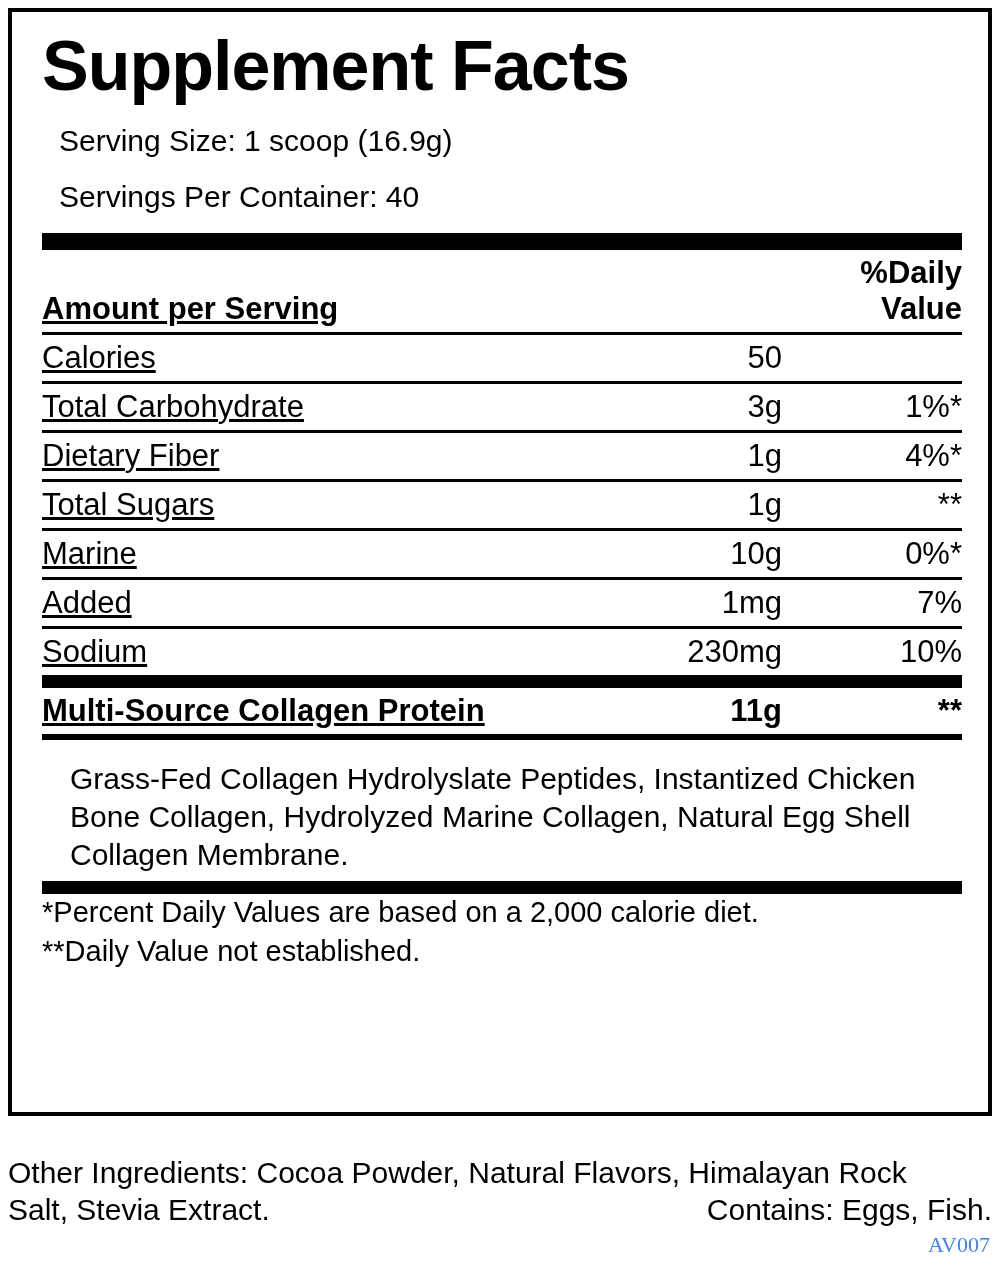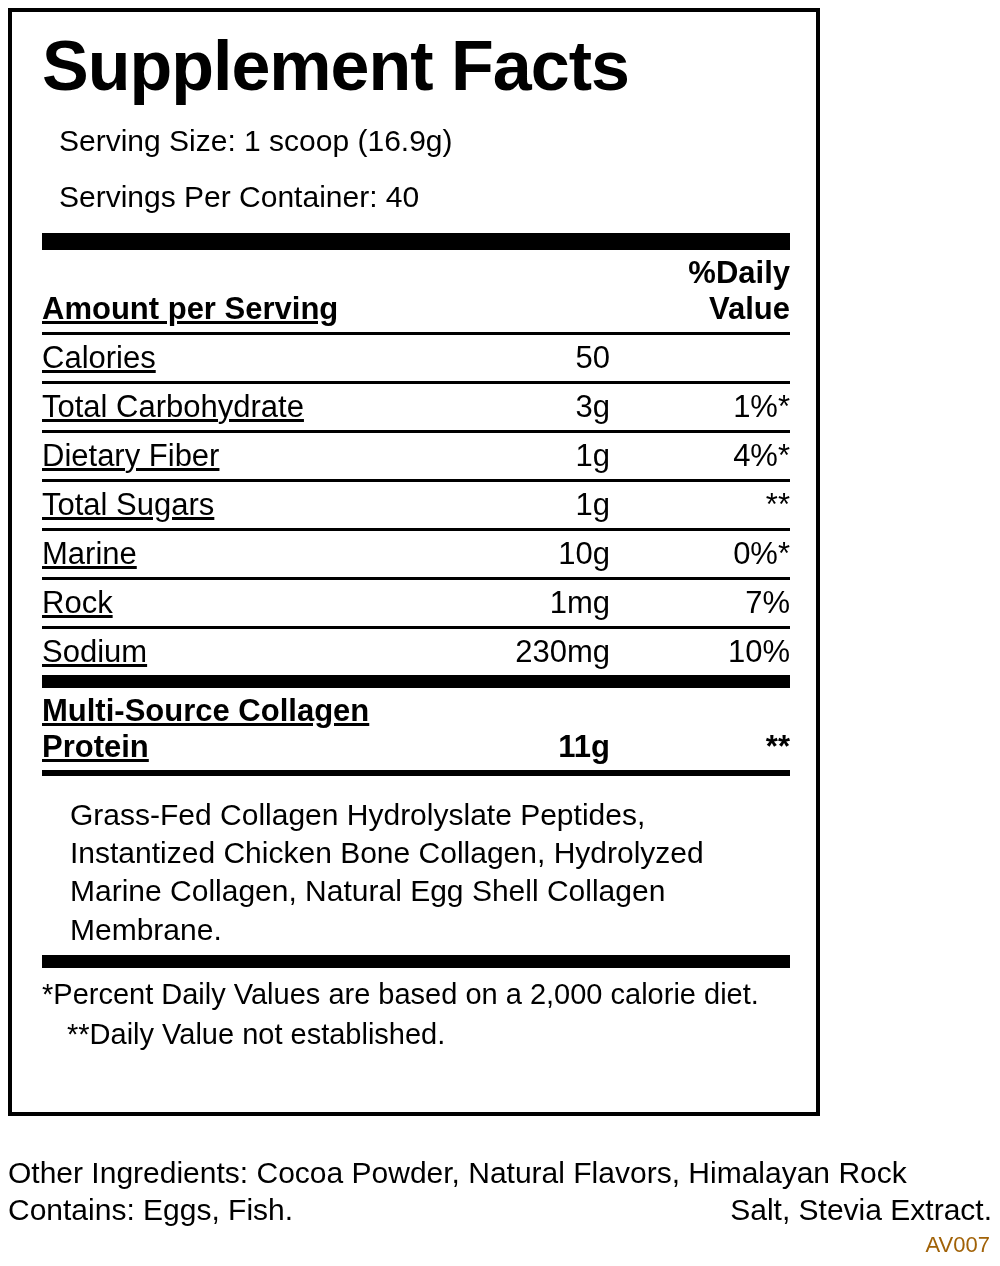--- a/index.html
+++ b/index.html
@@ -13,21 +13,21 @@
     font-family: "Liberation Sans", sans-serif;
     color: #000000;
     position: relative;
     overflow: hidden;
   }
 
   .panel {
     position: absolute;
     left: 8px;
     top: 8px;
-    width: 812px;
+    width: 984px;
     height: 1108px;
     border: 4px solid #000000;
     box-sizing: border-box;
     background: #ffffff;
   }
 
   .inner {
     position: absolute;
     left: 30px;
     top: 18px;
@@ -99,21 +99,20 @@
 
   .ingredient-block {
     font-size: 30px;
     line-height: 1.28;
     padding: 20px 0 6px 28px;
   }
 
   .footnotes {
     font-size: 29px;
     line-height: 1.3;
-    padding-top: 8px;
   }
 
   .other-ing {
     position: absolute;
     left: 8px;
     top: 1126px;
     width: 984px;
     font-size: 30px;
     line-height: 1.24;
   }
@@ -121,21 +120,22 @@
   .other-ing .line2 {
     display: flex;
     justify-content: space-between;
   }
 
   .code {
     position: absolute;
     right: 10px;
     bottom: 8px;
     font-size: 22px;
-    color: #a16207;
+    color: #3b82f6;
+    font-family: Liberation Serif, serif;
   }
 </style>
 </head>
 <body>
 
 <div class="panel">
   <div class="inner">
 
     <h1 class="title">Supplement Facts</h1>
 
@@ -177,21 +177,21 @@
         </tr>
 
 
         <tr>
           <td class="label">Marine</td>
           <td class="amt">10g</td>
           <td class="dv">0%*</td>
         </tr>
 
         <tr>
-          <td class="label">Rock</td>
+          <td class="label">Added</td>
           <td class="amt">1mg</td>
           <td class="dv">7%</td>
         </tr>
 
         <tr class="no-rule">
           <td class="label">Sodium</td>
           <td class="amt">230mg</td>
           <td class="dv">10%</td>
         </tr>
       </tbody>
@@ -209,26 +209,26 @@
       </tbody>
     </table>
 
     <div class="rule-thin"></div>
 
     <div class="ingredient-block">Grass-Fed Collagen Hydrolyslate Peptides, Instantized Chicken Bone Collagen, Hydrolyzed Marine Collagen, Natural Egg Shell Collagen Membrane.</div>
 
     <div class="rule-mid"></div>
 
     <div class="footnotes">*Percent Daily Values are based on a 2,000 calorie diet.</div>
-    <div class="footnotes" style="padding-top:2px;margin-left:25px;">**Daily Value not established.</div>
+    <div class="footnotes" style="padding-top:2px;">**Daily Value not established.</div>
 
   </div>
 </div>
 
 <div class="other-ing">
   <span class="line1">Other Ingredients: Cocoa Powder, Natural Flavors, Himalayan Rock</span>
   <span class="line2">
+    <span>Salt, Stevia Extract.</span>
     <span>Contains: Eggs, Fish.</span>
-    <span>Salt, Stevia Extract.</span>
   </span>
 </div>
 
 <div class="code">AV007</div>
 
 </body></html>

